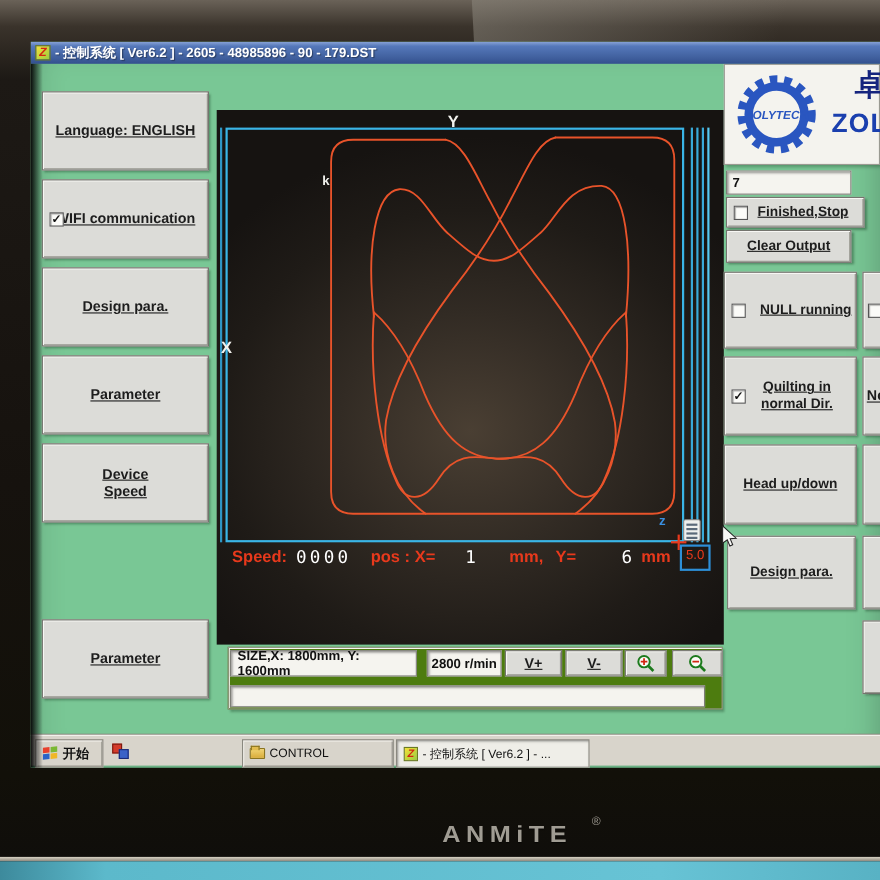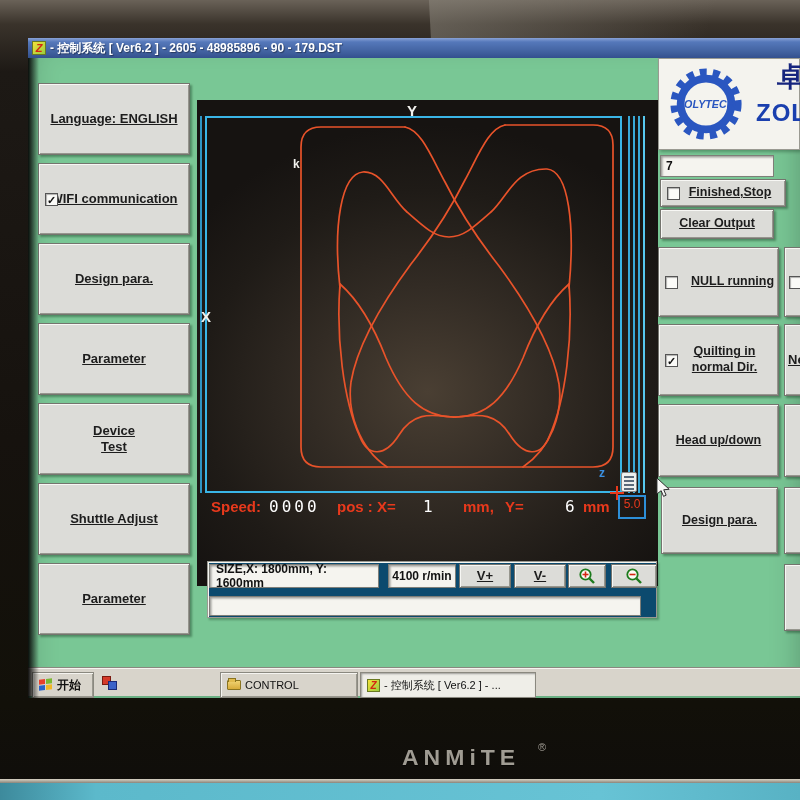--- a/index.html
+++ b/index.html
@@ -59,22 +59,22 @@
               display:flex; align-items:flex-start; justify-content:center; }
   .notes-icon { position:absolute; left:424px; top:372px; width:16px; height:20px;
                 background:#eef0ee; border:1px solid #888; border-radius:2px; padding:3px 2px; }
   .notes-icon i { display:block; height:2px; background:#5a6a7a; margin-bottom:2px; }
   .red-cross { position:absolute; left:413px; top:386px; width:14px; height:14px; }
   .red-cross::before,.red-cross::after { content:""; position:absolute; background:#e8391c; }
   .red-cross::before { left:6px; top:0; width:2px; height:14px; }
   .red-cross::after { left:0; top:6px; width:14px; height:2px; }
 
   
-  .toolbar { position:absolute; left:179px; top:523px; width:450px; height:57px;
-             background:#0c4a6e; border:1px solid #9a9a92;
+  .toolbar { position:absolute; left:179px; top:550px; width:450px; height:57px;
+             background:#4d7c0f; border:1px solid #9a9a92;
              box-shadow:inset 1px 1px 0 #f6f6f2, 2px 2px 2px rgba(0,30,10,.3); }
   .toolbar .inset { height:24px; }
   .toolbar .btn3d { height:24px; box-shadow:inset 1px 1px 0 #f7f7f4, inset -1px -1px 0 #96968e; }
   .mag { width:18px; height:18px; }
 
   
   .logo-panel { position:absolute; left:630px; top:20px; width:142px; height:92px;
                 background:#f4f3ee; border:1px solid #9a9a92; box-shadow:2px 2px 3px rgba(0,30,10,.3); }
   .cjk-brand { position:absolute; left:118px; top:0px; font-size:27px; font-weight:bold; color:#15247e; }
   .partial-brand { position:absolute; left:97px; top:40px; font-size:24px; font-weight:bold;
@@ -131,22 +131,21 @@
     <div class="screen-left-shade"></div>
 
     <div class="btn3d lbtn" style="top:45px"><span>Language: ENGLISH</span></div>
     <div class="btn3d lbtn" style="top:125px">
       <span class="chk">✓</span>
       <span>WIFI communication</span>
     </div>
     <div class="btn3d lbtn" style="top:205px"><span>Design para.</span></div>
     <div class="btn3d lbtn" style="top:285px"><span>Parameter</span></div>
     <div class="btn3d lbtn" style="top:365px"><span>Device
-Test</span></div>
-    <div class="btn3d lbtn" style="top:445px"><span>Shuttle Adjust</span></div>
+Speed</span></div>
     <div class="btn3d lbtn" style="top:525px"><span>Parameter</span></div>
 
     <div class="black-panel">
       <div class="vline" style="left:3px;background:#2f95c4"></div>
       <div class="cyan-rect"></div>
 
       <svg class="pattern-svg" width="417" height="377" viewBox="0 0 417 377">
         <g fill="none" stroke-width="1.7" stroke-linecap="round" stroke-linejoin="round">
           <path d="M200,11 L116,11 Q96,11 96,31 L96,331 Q96,351 116,351 L388,351 Q408,351 408,331 L408,29 Q408,9 388,9 L300,9" stroke="#e8532a"></path>
           <path d="M200,11 C216,14 226,40 240,66 C254,94 272,122 294,150 C322,188 348,232 354,268 C358,298 346,332 318,351" stroke="#e8532a"></path>
@@ -186,21 +185,21 @@
       <div class="status-red" style="left:308px">Y=</div>
       <div class="status-seg" style="left:368px">6</div>
       <div class="status-red" style="left:386px">mm</div>
     </div>
 
     <div class="toolbar">
       <div class="inset" style="left:1px;top:2px;width:170px;padding-left:6px">
           <span>SIZE,X: 1800mm, Y: 1600mm</span>
         </div>
       <div class="inset" style="left:180px;top:2px;width:68px;justify-content:center">
-          <span>4100 r/min</span>
+          <span>2800 r/min</span>
         </div>
       <div class="btn3d" style="left:251px;top:2px;width:52px"><span>V+</span></div>
       <div class="btn3d" style="left:306px;top:2px;width:52px"><span>V-</span></div>
       <div class="btn3d" style="left:360px;top:2px;width:38px">
         <svg class="mag" viewBox="0 0 18 18">
           <circle cx="7.5" cy="7.5" r="5.2" fill="#fbfbf6" stroke="#1c7a1c" stroke-width="1.8"></circle>
           <line x1="11.5" y1="11.5" x2="16" y2="16" stroke="#1c7a1c" stroke-width="2.4"></line>
           <line x1="4.5" y1="7.5" x2="10.5" y2="7.5" stroke="#d42612" stroke-width="1.6"></line>
           <line x1="7.5" y1="4.5" x2="7.5" y2="10.5" stroke="#d42612" stroke-width="1.6"></line>
         </svg>

